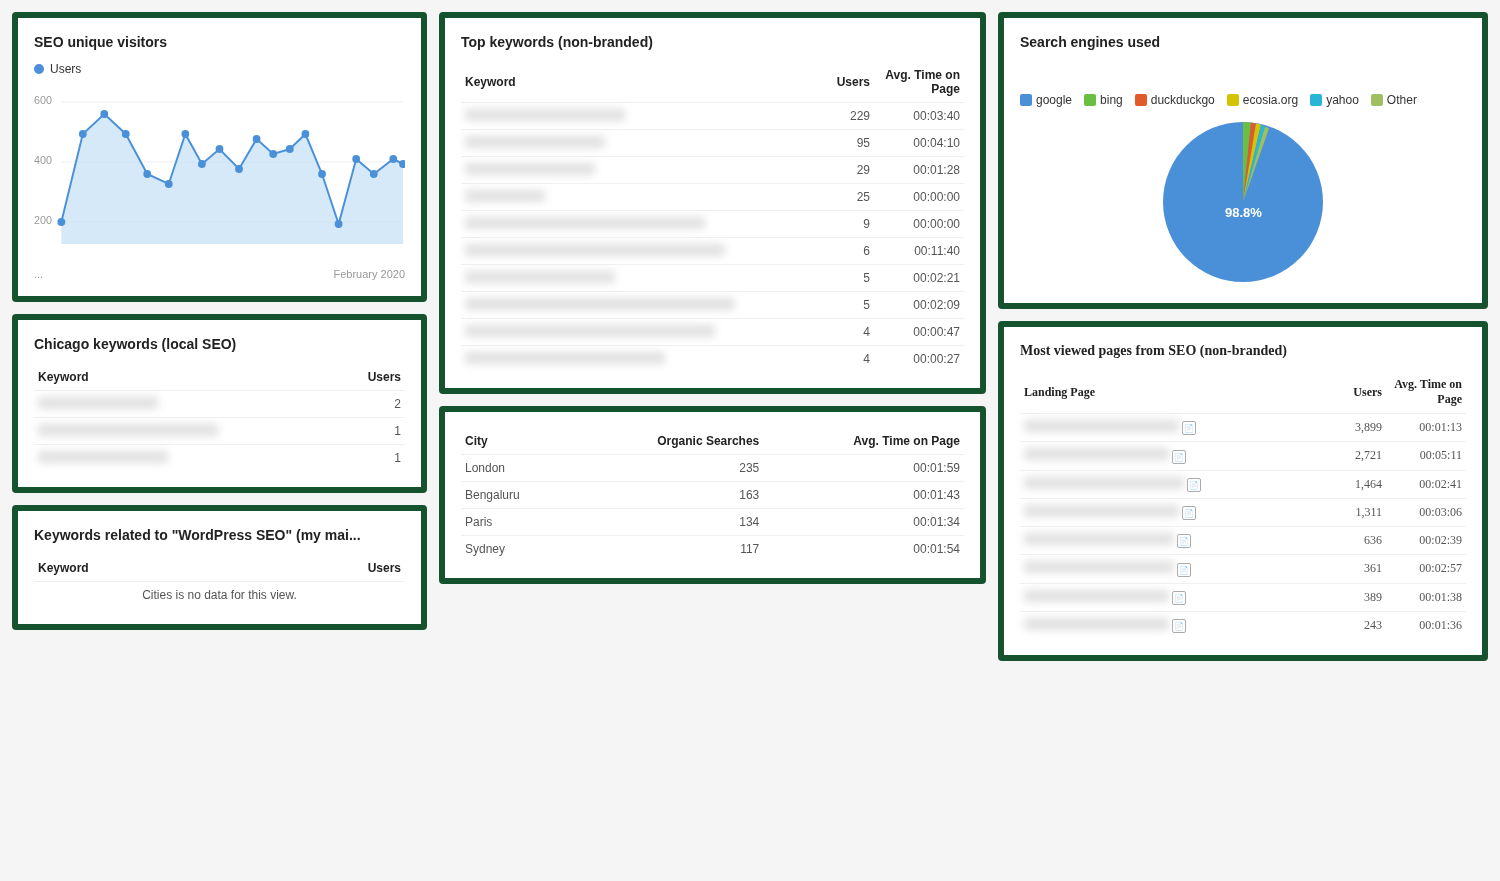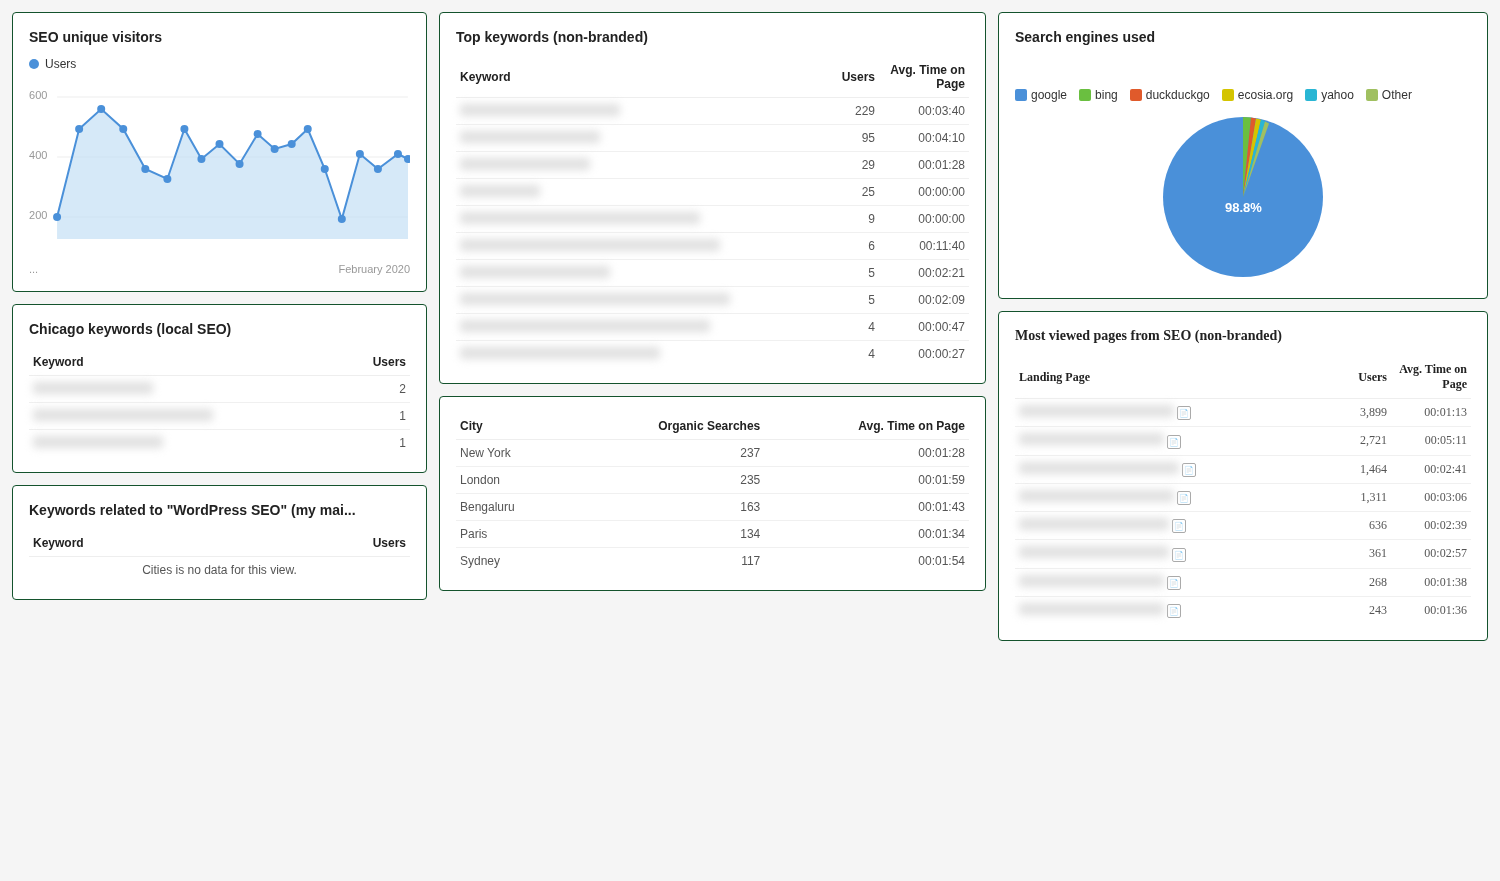--- a/index.html
+++ b/index.html
@@ -25,21 +25,21 @@
       flex-direction: column;
       gap: 12px;
     }
     .col-right {
       display: flex;
       flex-direction: column;
       gap: 12px;
     }
     .card {
       background: #fff;
-      border: 1px solid #14532d;
+      border: 6px solid #14532d;
       border-radius: 4px;
       padding: 16px;
     }
     .card-title {
       font-size: 14px;
       font-weight: bold;
       color: #222;
       margin-bottom: 12px;
     }
 
@@ -360,25 +360,20 @@
     <div class="card">
       <table class="data-table">
         <thead>
           <tr>
             <th>City</th>
             <th class="right">Organic Searches</th>
             <th class="right">Avg. Time on Page</th>
           </tr>
         </thead>
         <tbody id="cities-tbody">
-        <tr>
-    <td>New York</td>
-    <td class="right">237</td>
-    <td class="right">00:01:28</td>
-  </tr>
             <tr>
     <td>London</td>
     <td class="right">235</td>
     <td class="right">00:01:59</td>
   </tr>
             <tr>
     <td>Bengaluru</td>
     <td class="right">163</td>
     <td class="right">00:01:43</td>
   </tr>
@@ -501,21 +496,21 @@
       <span class="page-icon">📄</span>
     </td>
     <td class="right">361</td>
     <td class="right">00:02:57</td>
   </tr>
             <tr>
     <td>
       <span class="blurred" style="width:145px;">&nbsp;</span>
       <span class="page-icon">📄</span>
     </td>
-    <td class="right">268</td>
+    <td class="right">389</td>
     <td class="right">00:01:38</td>
   </tr>
             <tr>
     <td>
       <span class="blurred" style="width:145px;">&nbsp;</span>
       <span class="page-icon">📄</span>
     </td>
     <td class="right">243</td>
     <td class="right">00:01:36</td>
   </tr>

